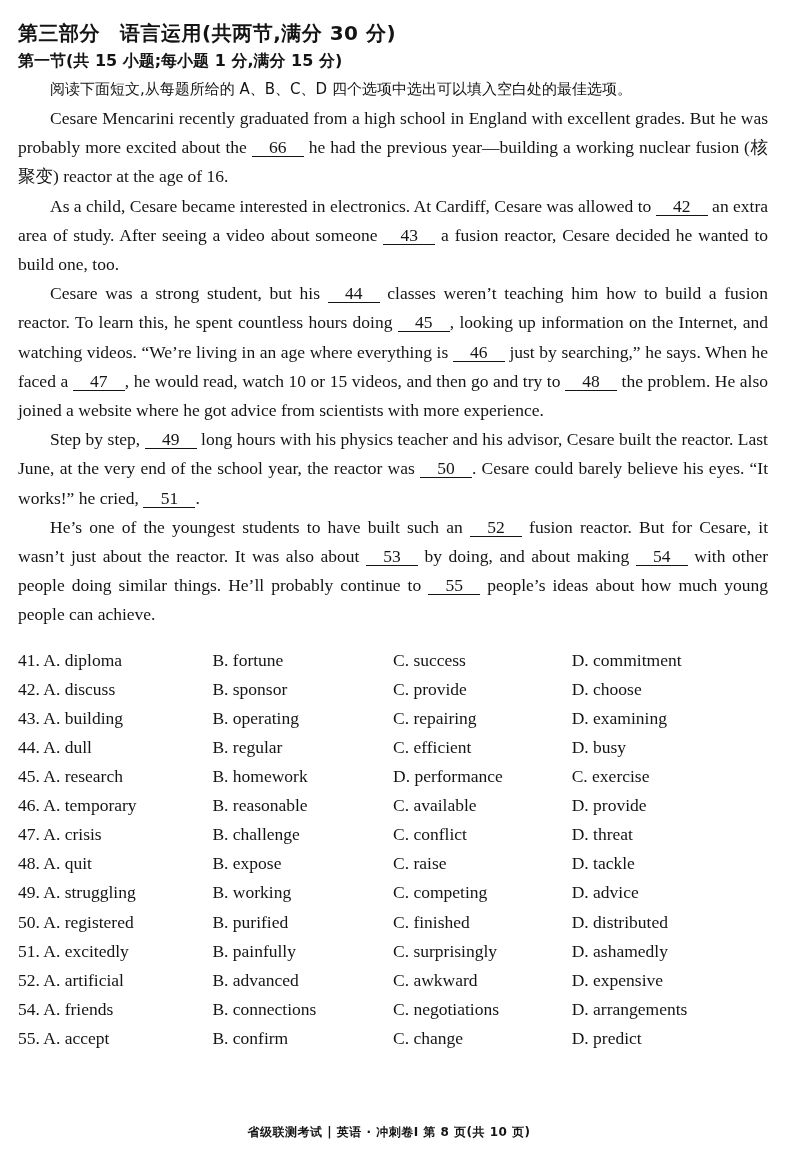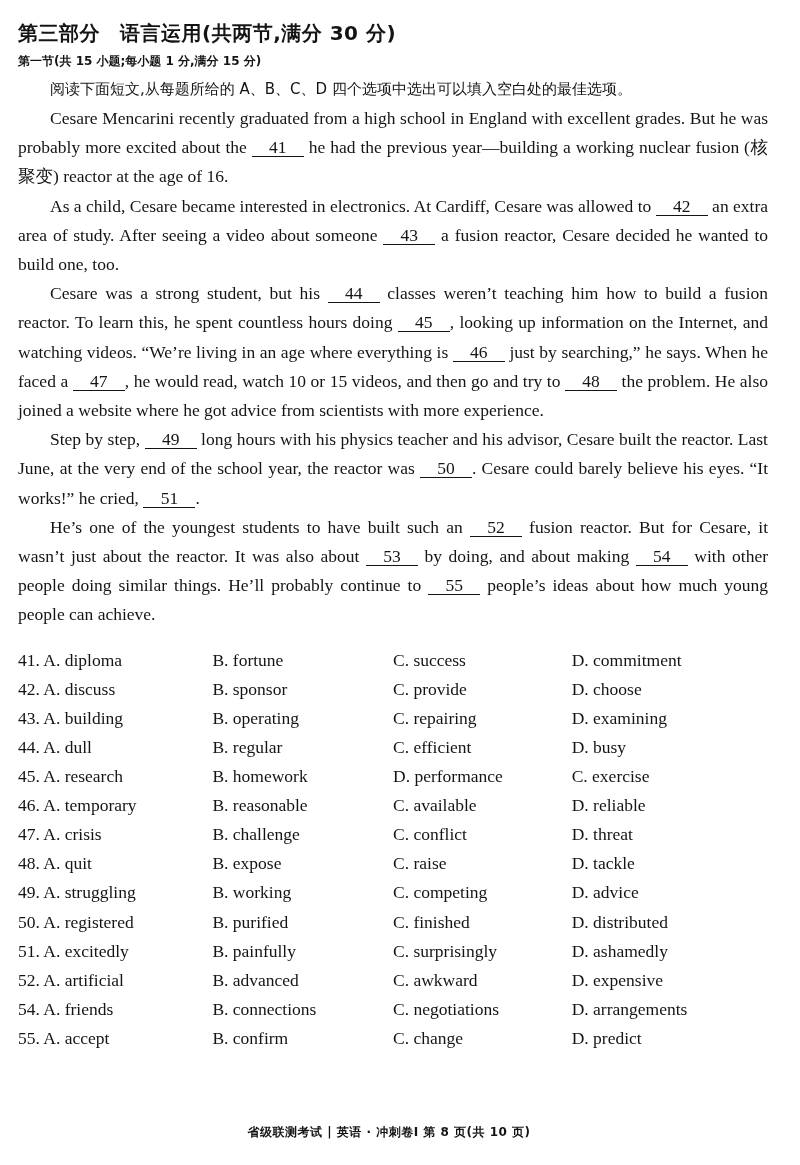--- a/index.html
+++ b/index.html
@@ -1,42 +1,42 @@
 <!DOCTYPE html>
 <html><head>
 <meta charset="utf-8">
 <style>
   html, body { margin:0; padding:0; background:#ffffff; }
   body { width:800px; height:1165px; position:relative; overflow:hidden; color:#141414;
     font-family:"Liberation Serif","DejaVu Serif",serif; }
   .page { position:absolute; left:18px; top:18px; width:750px; }
   .title { font-family:"DejaVu Sans","Liberation Sans",sans-serif; font-weight:bold; font-size:20px; line-height:30px; height:30px; letter-spacing:0.5px; }
   .title .sp { display:inline-block; width:20px; }
-  .subtitle { font-family:"DejaVu Sans","Liberation Sans",sans-serif; font-weight:bold; font-size:12px; line-height:26px; height:26px; }
+  .subtitle { font-family:"DejaVu Sans","Liberation Sans",sans-serif; font-weight:bold; font-size:16px; line-height:26px; height:26px; }
   .instr { font-family:"DejaVu Sans","Liberation Sans",sans-serif; font-size:15px; line-height:30px; text-indent:32px; height:30px; }
   .para { font-size:17.5px; line-height:29.2px; text-align:justify; text-indent:32px; margin:0; }
   .blank { display:inline-block; min-width:52px; border-bottom:1px solid #141414; text-align:center; line-height:18px; text-indent:0; }
   .options { margin-top:16px; }
   .opt-row { display:flex; height:29.1px; align-items:center; font-size:17.5px; }
   .opt { width:200px; white-space:nowrap; }
   .opt:nth-child(1){ width:198px; } .opt:nth-child(2){ width:184px; } .opt:nth-child(3){ width:182px; }
   .footer { position:absolute; left:0; width:778px; top:1124px; text-align:center; font-family:"DejaVu Sans","Liberation Sans",sans-serif; font-weight:bold; font-size:12px; letter-spacing:0.5px; }
 </style>
 </head>
 <body>
 
 <div class="page">
   <div class="title">
     <span>第三部分</span><span class="sp"></span><span>语言运用(共两节,满分 30 分)</span>
   </div>
   <div class="subtitle">第一节(共 15 小题;每小题 1 分,满分 15 分)</div>
   <div class="instr">阅读下面短文,从每题所给的 A、B、C、D 四个选项中选出可以填入空白处的最佳选项。</div>
 
   <div id="passage">
-      <p class="para"><span>Cesare Mencarini recently graduated from a high school in England with excellent grades. But he was probably more excited about the </span><span class="blank">41</span><span> he had the previous year—building a working nuclear fusion (核聚变) reactor at the age of 16.</span></p>
+      <p class="para"><span>Cesare Mencarini recently graduated from a high school in England with excellent grades. But he was probably more excited about the </span><span class="blank">66</span><span> he had the previous year—building a working nuclear fusion (核聚变) reactor at the age of 16.</span></p>
       <p class="para"><span>As a child, Cesare became interested in electronics. At Cardiff, Cesare was allowed to </span><span class="blank">42</span><span> an extra area of study. After seeing a video about someone </span><span class="blank">43</span><span> a fusion reactor, Cesare decided he wanted to build one, too.</span></p>
       <p class="para"><span>Cesare was a strong student, but his </span><span class="blank">44</span><span> classes weren’t teaching him how to build a fusion reactor. To learn this, he spent countless hours doing </span><span class="blank">45</span><span>, looking up information on the Internet, and watching videos. “We’re living in an age where everything is </span><span class="blank">46</span><span> just by searching,” he says. When he faced a </span><span class="blank">47</span><span>, he would read, watch 10 or 15 videos, and then go and try to </span><span class="blank">48</span><span> the problem. He also joined a website where he got advice from scientists with more experience.</span></p>
       <p class="para"><span>Step by step, </span><span class="blank">49</span><span> long hours with his physics teacher and his advisor, Cesare built the reactor. Last June, at the very end of the school year, the reactor was </span><span class="blank">50</span><span>. Cesare could barely believe his eyes. “It works!” he cried, </span><span class="blank">51</span><span>.</span></p>
       <p class="para"><span>He’s one of the youngest students to have built such an </span><span class="blank">52</span><span> fusion reactor. But for Cesare, it wasn’t just about the reactor. It was also about </span><span class="blank">53</span><span> by doing, and about making </span><span class="blank">54</span><span> with other people doing similar things. He’ll probably continue to </span><span class="blank">55</span><span> people’s ideas about how much young people can achieve.</span></p>
     </div>
 
   <div class="options" id="options">
       <div class="opt-row">
         <div class="opt"><span>41.</span> <span>A. diploma</span></div>
         <div class="opt"><span>B. fortune</span></div>
@@ -64,21 +64,21 @@
       <div class="opt-row">
         <div class="opt"><span>45.</span> <span>A. research</span></div>
         <div class="opt"><span>B. homework</span></div>
         <div class="opt"><span>D. performance</span></div>
         <div class="opt"><span>C. exercise</span></div>
       </div>
       <div class="opt-row">
         <div class="opt"><span>46.</span> <span>A. temporary</span></div>
         <div class="opt"><span>B. reasonable</span></div>
         <div class="opt"><span>C. available</span></div>
-        <div class="opt"><span>D. reliable</span></div>
+        <div class="opt"><span>D. provide</span></div>
       </div>
       <div class="opt-row">
         <div class="opt"><span>47.</span> <span>A. crisis</span></div>
         <div class="opt"><span>B. challenge</span></div>
         <div class="opt"><span>C. conflict</span></div>
         <div class="opt"><span>D. threat</span></div>
       </div>
       <div class="opt-row">
         <div class="opt"><span>48.</span> <span>A. quit</span></div>
         <div class="opt"><span>B. expose</span></div>

